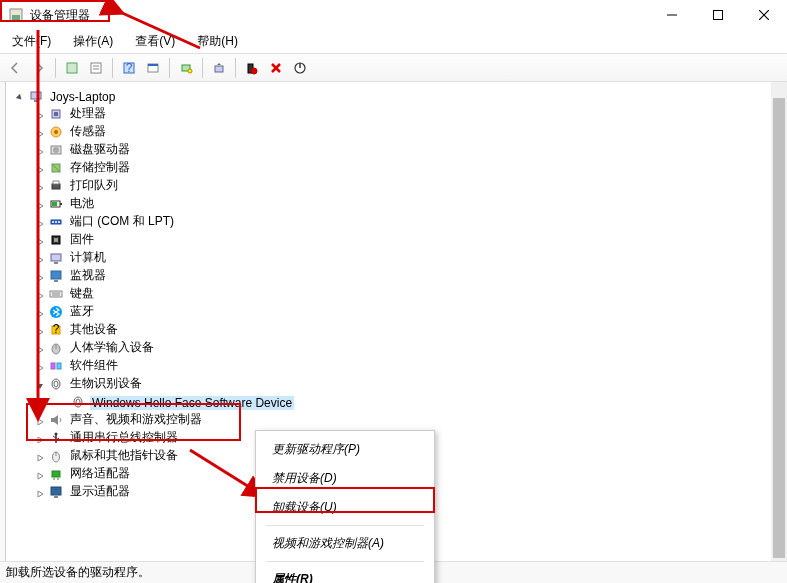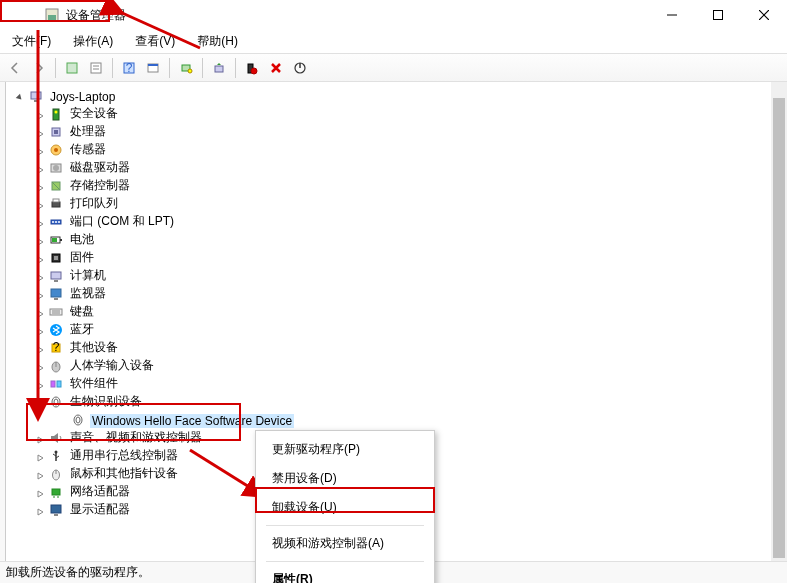--- a/index.html
+++ b/index.html
@@ -1,18 +1,18 @@
 <!DOCTYPE html>
 <html><head>
   <meta charset="utf-8">
   <style>
     * { margin: 0; padding: 0; box-sizing: border-box; font-family: 'Segoe UI', Tahoma, sans-serif; font-size: 12px; }
     body { width: 787px; height: 583px; background: #fff; position: relative; overflow: hidden; }
     
-    .titlebar { height: 30px; display: flex; align-items: center; padding-left: 8px; background: #fff; margin-left: 36px; }
+    .titlebar { height: 30px; display: flex; align-items: center; padding-left: 8px; background: #fff; }
     .titlebar-icon { width: 16px; height: 16px; margin-right: 6px; }
     .titlebar-title { flex: 0 0 auto; }
     .titlebar-spacer { flex: 1; }
     .win-controls { display: flex; }
     .win-btn { width: 46px; height: 30px; display: flex; align-items: center; justify-content: center; cursor: pointer; }
     
     .title-highlight { position: absolute; top: 0; left: 0; width: 110px; height: 22px; border: 2px solid #d30000; z-index: 5; }
     
     .menubar { height: 24px; display: flex; align-items: center; padding-left: 8px; gap: 14px; border-bottom: 1px solid #e0e0e0; }
     .menu-item { padding: 2px 4px; cursor: pointer; }
@@ -33,21 +33,21 @@
     .node-icon { width: 16px; height: 16px; display: inline-flex; align-items: center; justify-content: center; margin-right: 4px; }
     .node-label { padding: 0 2px; }
     
     .indent-0 { padding-left: 8px; }
     .indent-1 { padding-left: 28px; }
     .indent-2 { padding-left: 50px; }
     
     .highlight-box { position: absolute; border: 2px solid #d30000; pointer-events: none; z-index: 5; }
     
     .context-menu { position: absolute; left: 255px; top: 430px; width: 180px; background: #fff; border: 1px solid #ccc; box-shadow: 2px 2px 6px rgba(0,0,0,0.25); padding: 4px 2px; z-index: 10; }
-    .ctx-item { padding: 6px 14px; cursor: pointer; }
+    .ctx-item { padding: 6px 14px; cursor: pointer; font-style: italic; }
     .ctx-sep { height: 1px; background: #e0e0e0; margin: 3px 8px; }
     .ctx-item.bold { font-weight: bold; }
     .ctx-highlight { position: absolute; left: 255px; top: 487px; width: 180px; height: 26px; border: 2px solid #d30000; z-index: 11; pointer-events: none; }
     
     .arrow-svg { position: absolute; z-index: 6; pointer-events: none; }
     .arrow-red { stroke: #d30000; stroke-width: 3; fill: none; }
     .arrow-head { fill: #d30000; }
     
     .statusbar { height: 22px; border-top: 1px solid #e0e0e0; display: flex; align-items: center; padding-left: 6px; background: #f8f8f8; }
     
@@ -185,34 +185,20 @@
           <span class="node-label">Joys-Laptop</span>
         </li>
         <li class="tree-li indent-1">
           <span class="expand">
             <svg width="10" height="10">
               <path d="M3 2 L8 5 L3 8 Z" fill="none" stroke="#888"></path>
             </svg>
           </span>
           <span class="node-icon">
             <svg width="14" height="14">
-              <rect x="4" y="2" width="6" height="11" fill="#393" stroke="#252"></rect>
-              <circle cx="7" cy="5" r="1.5" fill="#ff0"></circle>
-            </svg>
-          </span>
-          <span class="node-label">安全设备</span>
-        </li>
-        <li class="tree-li indent-1">
-          <span class="expand">
-            <svg width="10" height="10">
-              <path d="M3 2 L8 5 L3 8 Z" fill="none" stroke="#888"></path>
-            </svg>
-          </span>
-          <span class="node-icon">
-            <svg width="14" height="14">
               <rect x="3" y="3" width="8" height="8" fill="#cce" stroke="#669"></rect>
               <rect x="5" y="5" width="4" height="4" fill="#669"></rect>
             </svg>
           </span>
           <span class="node-label">处理器</span>
         </li>
         <li class="tree-li indent-1">
           <span class="expand">
             <svg width="10" height="10">
               <path d="M3 2 L8 5 L3 8 Z" fill="none" stroke="#888"></path>
@@ -260,51 +246,51 @@
               <path d="M3 2 L8 5 L3 8 Z" fill="none" stroke="#888"></path>
             </svg>
           </span>
           <span class="node-icon">
             <svg width="14" height="14">
               <rect x="3" y="5" width="8" height="5" fill="#555" stroke="#333"></rect>
               <rect x="4" y="2" width="6" height="3" fill="#fff" stroke="#888"></rect>
             </svg>
           </span>
           <span class="node-label">打印队列</span>
+        </li>
+        <li class="tree-li indent-1">
+          <span class="expand">
+            <svg width="10" height="10">
+              <path d="M3 2 L8 5 L3 8 Z" fill="none" stroke="#888"></path>
+            </svg>
+          </span>
+          <span class="node-icon">
+            <svg width="14" height="14">
+              <rect x="2" y="4" width="9" height="6" fill="#fff" stroke="#333"></rect>
+              <rect x="11" y="6" width="2" height="2" fill="#333"></rect>
+              <rect x="3" y="5" width="5" height="4" fill="#3a3"></rect>
+            </svg>
+          </span>
+          <span class="node-label">电池</span>
         </li>
         <li class="tree-li indent-1">
           <span class="expand">
             <svg width="10" height="10">
               <path d="M3 2 L8 5 L3 8 Z" fill="none" stroke="#888"></path>
             </svg>
           </span>
           <span class="node-icon">
             <svg width="14" height="14">
               <rect x="2" y="5" width="10" height="4" fill="#36c" stroke="#249"></rect>
               <circle cx="4" cy="7" r="1" fill="#fff"></circle>
               <circle cx="7" cy="7" r="1" fill="#fff"></circle>
               <circle cx="10" cy="7" r="1" fill="#fff"></circle>
             </svg>
           </span>
           <span class="node-label">端口 (COM 和 LPT)</span>
-        </li>
-        <li class="tree-li indent-1">
-          <span class="expand">
-            <svg width="10" height="10">
-              <path d="M3 2 L8 5 L3 8 Z" fill="none" stroke="#888"></path>
-            </svg>
-          </span>
-          <span class="node-icon">
-            <svg width="14" height="14">
-              <rect x="2" y="4" width="9" height="6" fill="#fff" stroke="#333"></rect>
-              <rect x="11" y="6" width="2" height="2" fill="#333"></rect>
-              <rect x="3" y="5" width="5" height="4" fill="#3a3"></rect>
-            </svg>
-          </span>
-          <span class="node-label">电池</span>
         </li>
         <li class="tree-li indent-1">
           <span class="expand">
             <svg width="10" height="10">
               <path d="M3 2 L8 5 L3 8 Z" fill="none" stroke="#888"></path>
             </svg>
           </span>
           <span class="node-icon">
             <svg width="14" height="14">
               <rect x="3" y="3" width="8" height="8" fill="#333" stroke="#000"></rect>

